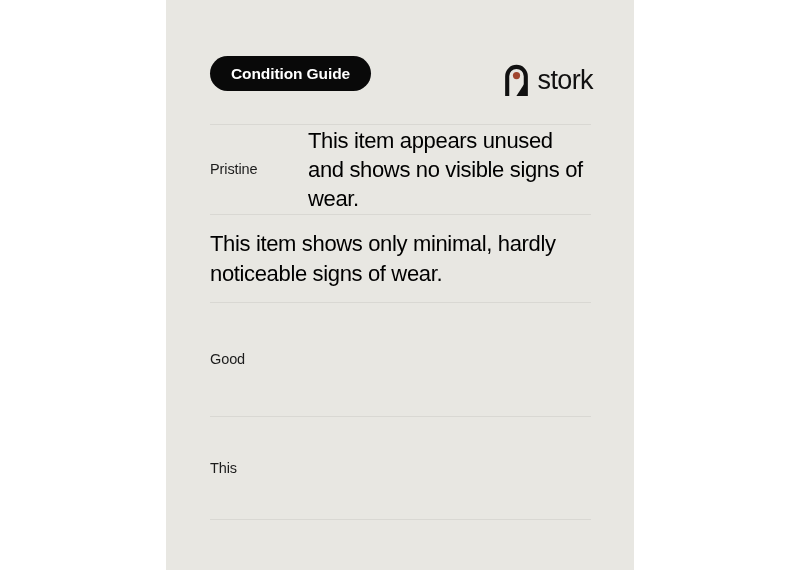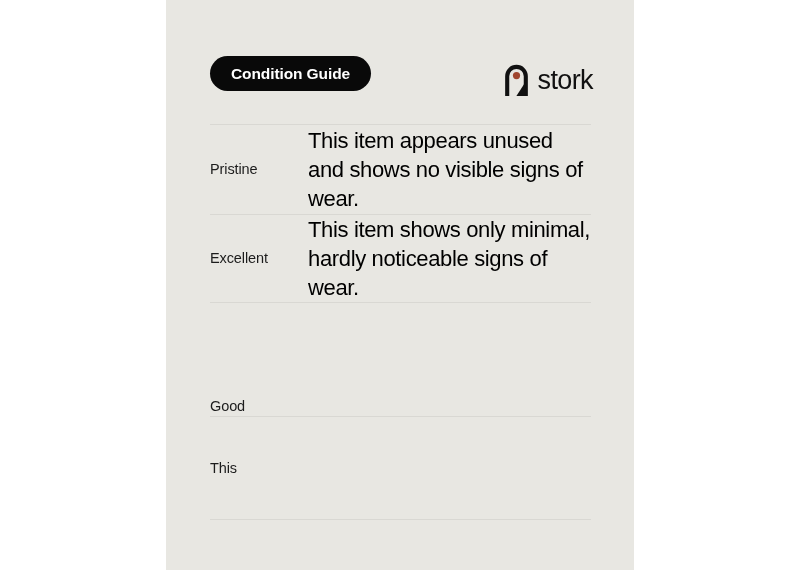--- a/index.html
+++ b/index.html
@@ -120,21 +120,21 @@
     flex: 1 1 auto;
     font-size: 22px;
     color: #000000;
     line-height: 1.33;
     letter-spacing: -0.35px;
     font-weight: 500;
   }
 
   .row-h1 { height: 89px; }
   .row-h2 { height: 87px; }
-  .row-h3 { height: 113px; align-items: flex-end; }
+  .row-h3 { height: 113px; }
   .row-h4 { height: 102px; }
 </style>
 </head>
 <body>
 
 <div class="page">
 
   <div class="card">
 
     <div class="card-header">
@@ -159,21 +159,20 @@
       <div class="divider"></div>
 
       <div class="guide-row row-h1">
         <div class="label">Pristine</div>
         <div class="desc">This item appears unused and shows no visible signs of wear.</div>
       </div>
 
       <div class="divider"></div>
 
       <div class="guide-row row-h2">
-        <div class="label">Excellent</div>
         <div class="desc">This item shows only minimal, hardly noticeable signs of wear.</div>
       </div>
 
       <div class="divider"></div>
 
       <div class="guide-row row-h3">
         <div class="label">Good</div>
       </div>
 
       <div class="divider"></div>

